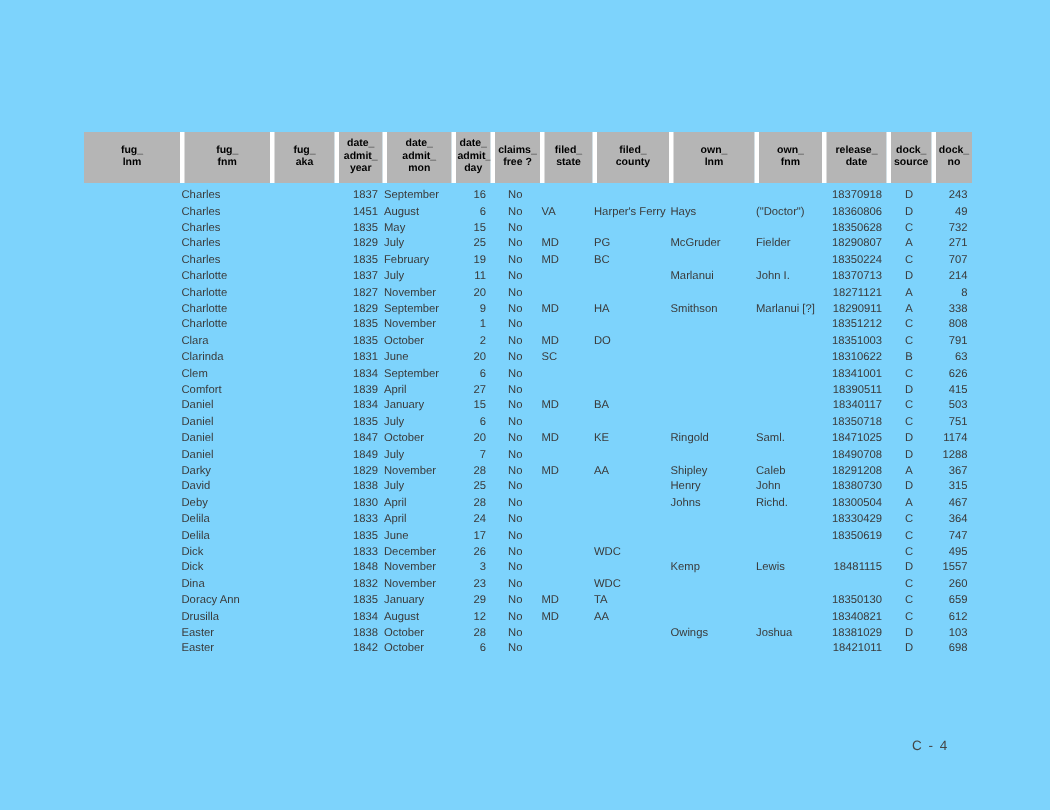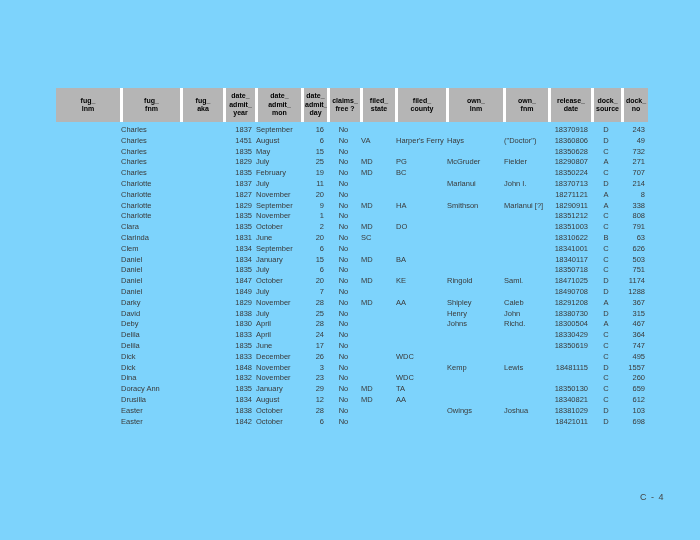--- a/index.html
+++ b/index.html
@@ -29,21 +29,21 @@
     font-size:7.5px;line-height:10.8px;height:10.8px;
     color:#3a3a3a;padding:0;white-space:nowrap;overflow:hidden;
     vertical-align:middle;
   }
   tbody tr:first-child td{padding-top:3px;}
   td.l{text-align:left;padding-left:1px;}
   td.r{text-align:right;padding-right:3px;}
   td.c{text-align:center;}
   .footer-label{
     position:absolute;left:608px;top:492px;
-    font-size:9px;color:#444;letter-spacing:1px;margin-left:32px;
+    font-size:9px;color:#444;letter-spacing:1px;
   }
 </style>
 </head>
 <body>
 
 <div class="page">
 
   <table class="records">
     <colgroup>
       <col style="width:64px">
@@ -284,20 +284,36 @@
           <td class="l"></td>
           <td class="l"></td>
           <td class="l"></td>
           <td class="l"></td>
           <td class="r">18341001</td>
           <td class="c">C</td>
           <td class="r">626</td>
         </tr>
         <tr>
           <td class="l"></td>
+          <td class="l">Comfort</td>
+          <td class="l"></td>
+          <td class="r">1839</td>
+          <td class="l">April</td>
+          <td class="r">27</td>
+          <td class="c">No</td>
+          <td class="l"></td>
+          <td class="l"></td>
+          <td class="l"></td>
+          <td class="l"></td>
+          <td class="r">18390511</td>
+          <td class="c">D</td>
+          <td class="r">415</td>
+        </tr>
+        <tr>
+          <td class="l"></td>
           <td class="l">Daniel</td>
           <td class="l"></td>
           <td class="r">1834</td>
           <td class="l">January</td>
           <td class="r">15</td>
           <td class="c">No</td>
           <td class="l">MD</td>
           <td class="l">BA</td>
           <td class="l"></td>
           <td class="l"></td>

